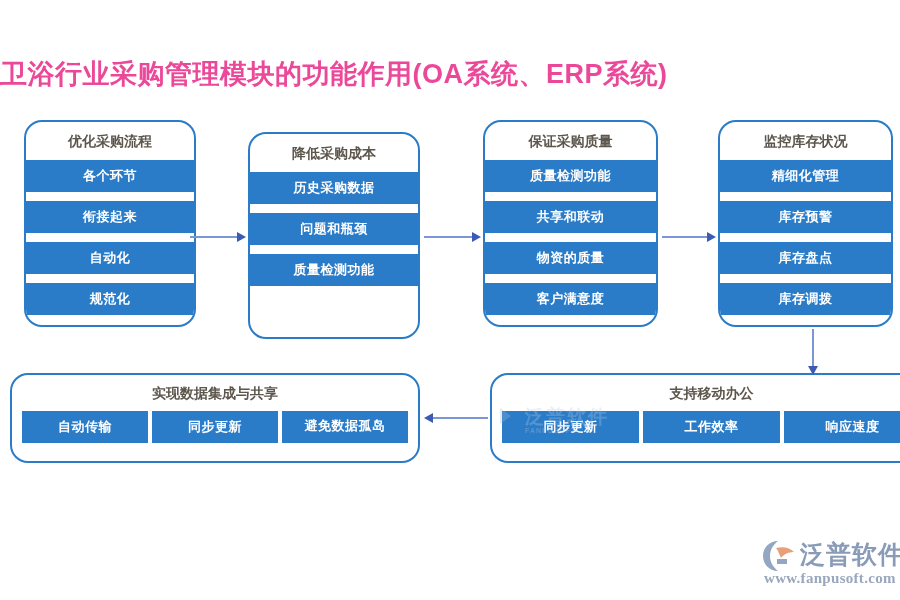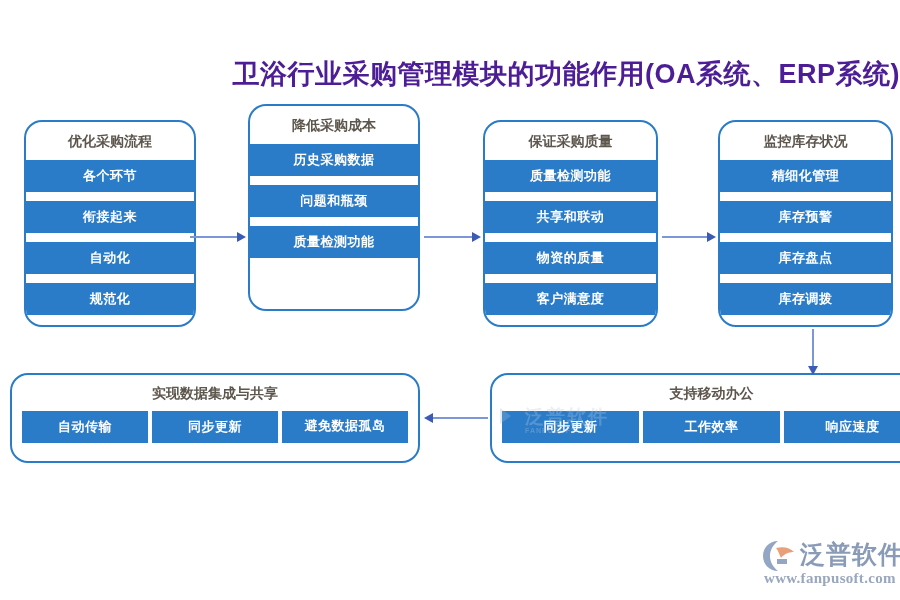--- a/index.html
+++ b/index.html
@@ -17,24 +17,24 @@
     background: #ffffff;
     overflow: hidden;
   }
 
   
   #page-title {
     position: absolute;
     left: 0;
     top: 56px;
     width: 900px;
-    text-align: right;
+    text-align: left;
     font-size: 27px;
     font-weight: bold;
-    color: #4c1d95;
+    color: #ec4899;
     letter-spacing: 0.5px;
     white-space: nowrap;
   }
 
   
   .group-box {
     position: absolute;
     box-sizing: border-box;
     border: 2px solid #2b7cc8;
     border-radius: 18px;
@@ -66,21 +66,21 @@
   }
   .col-box .item-bar {
     width: calc(100% + 10px);
     margin-left: -5px;
     height: 32px;
     line-height: 32px;
     margin-bottom: 9px;
   }
 
   #box-1 { left: 24px;  top: 120px; width: 172px; height: 207px; }
-  #box-2 { left: 248px; top: 104px; width: 172px; height: 207px; }
+  #box-2 { left: 248px; top: 132px; width: 172px; height: 207px; }
   #box-3 { left: 483px; top: 120px; width: 175px; height: 207px; }
   #box-4 { left: 718px; top: 120px; width: 175px; height: 207px; }
 
   
   .row-box { height: 90px; }
   .row-box .group-title {
     margin-top: 10px;
     margin-bottom: 8px;
   }
   .row-box .bar-row {

